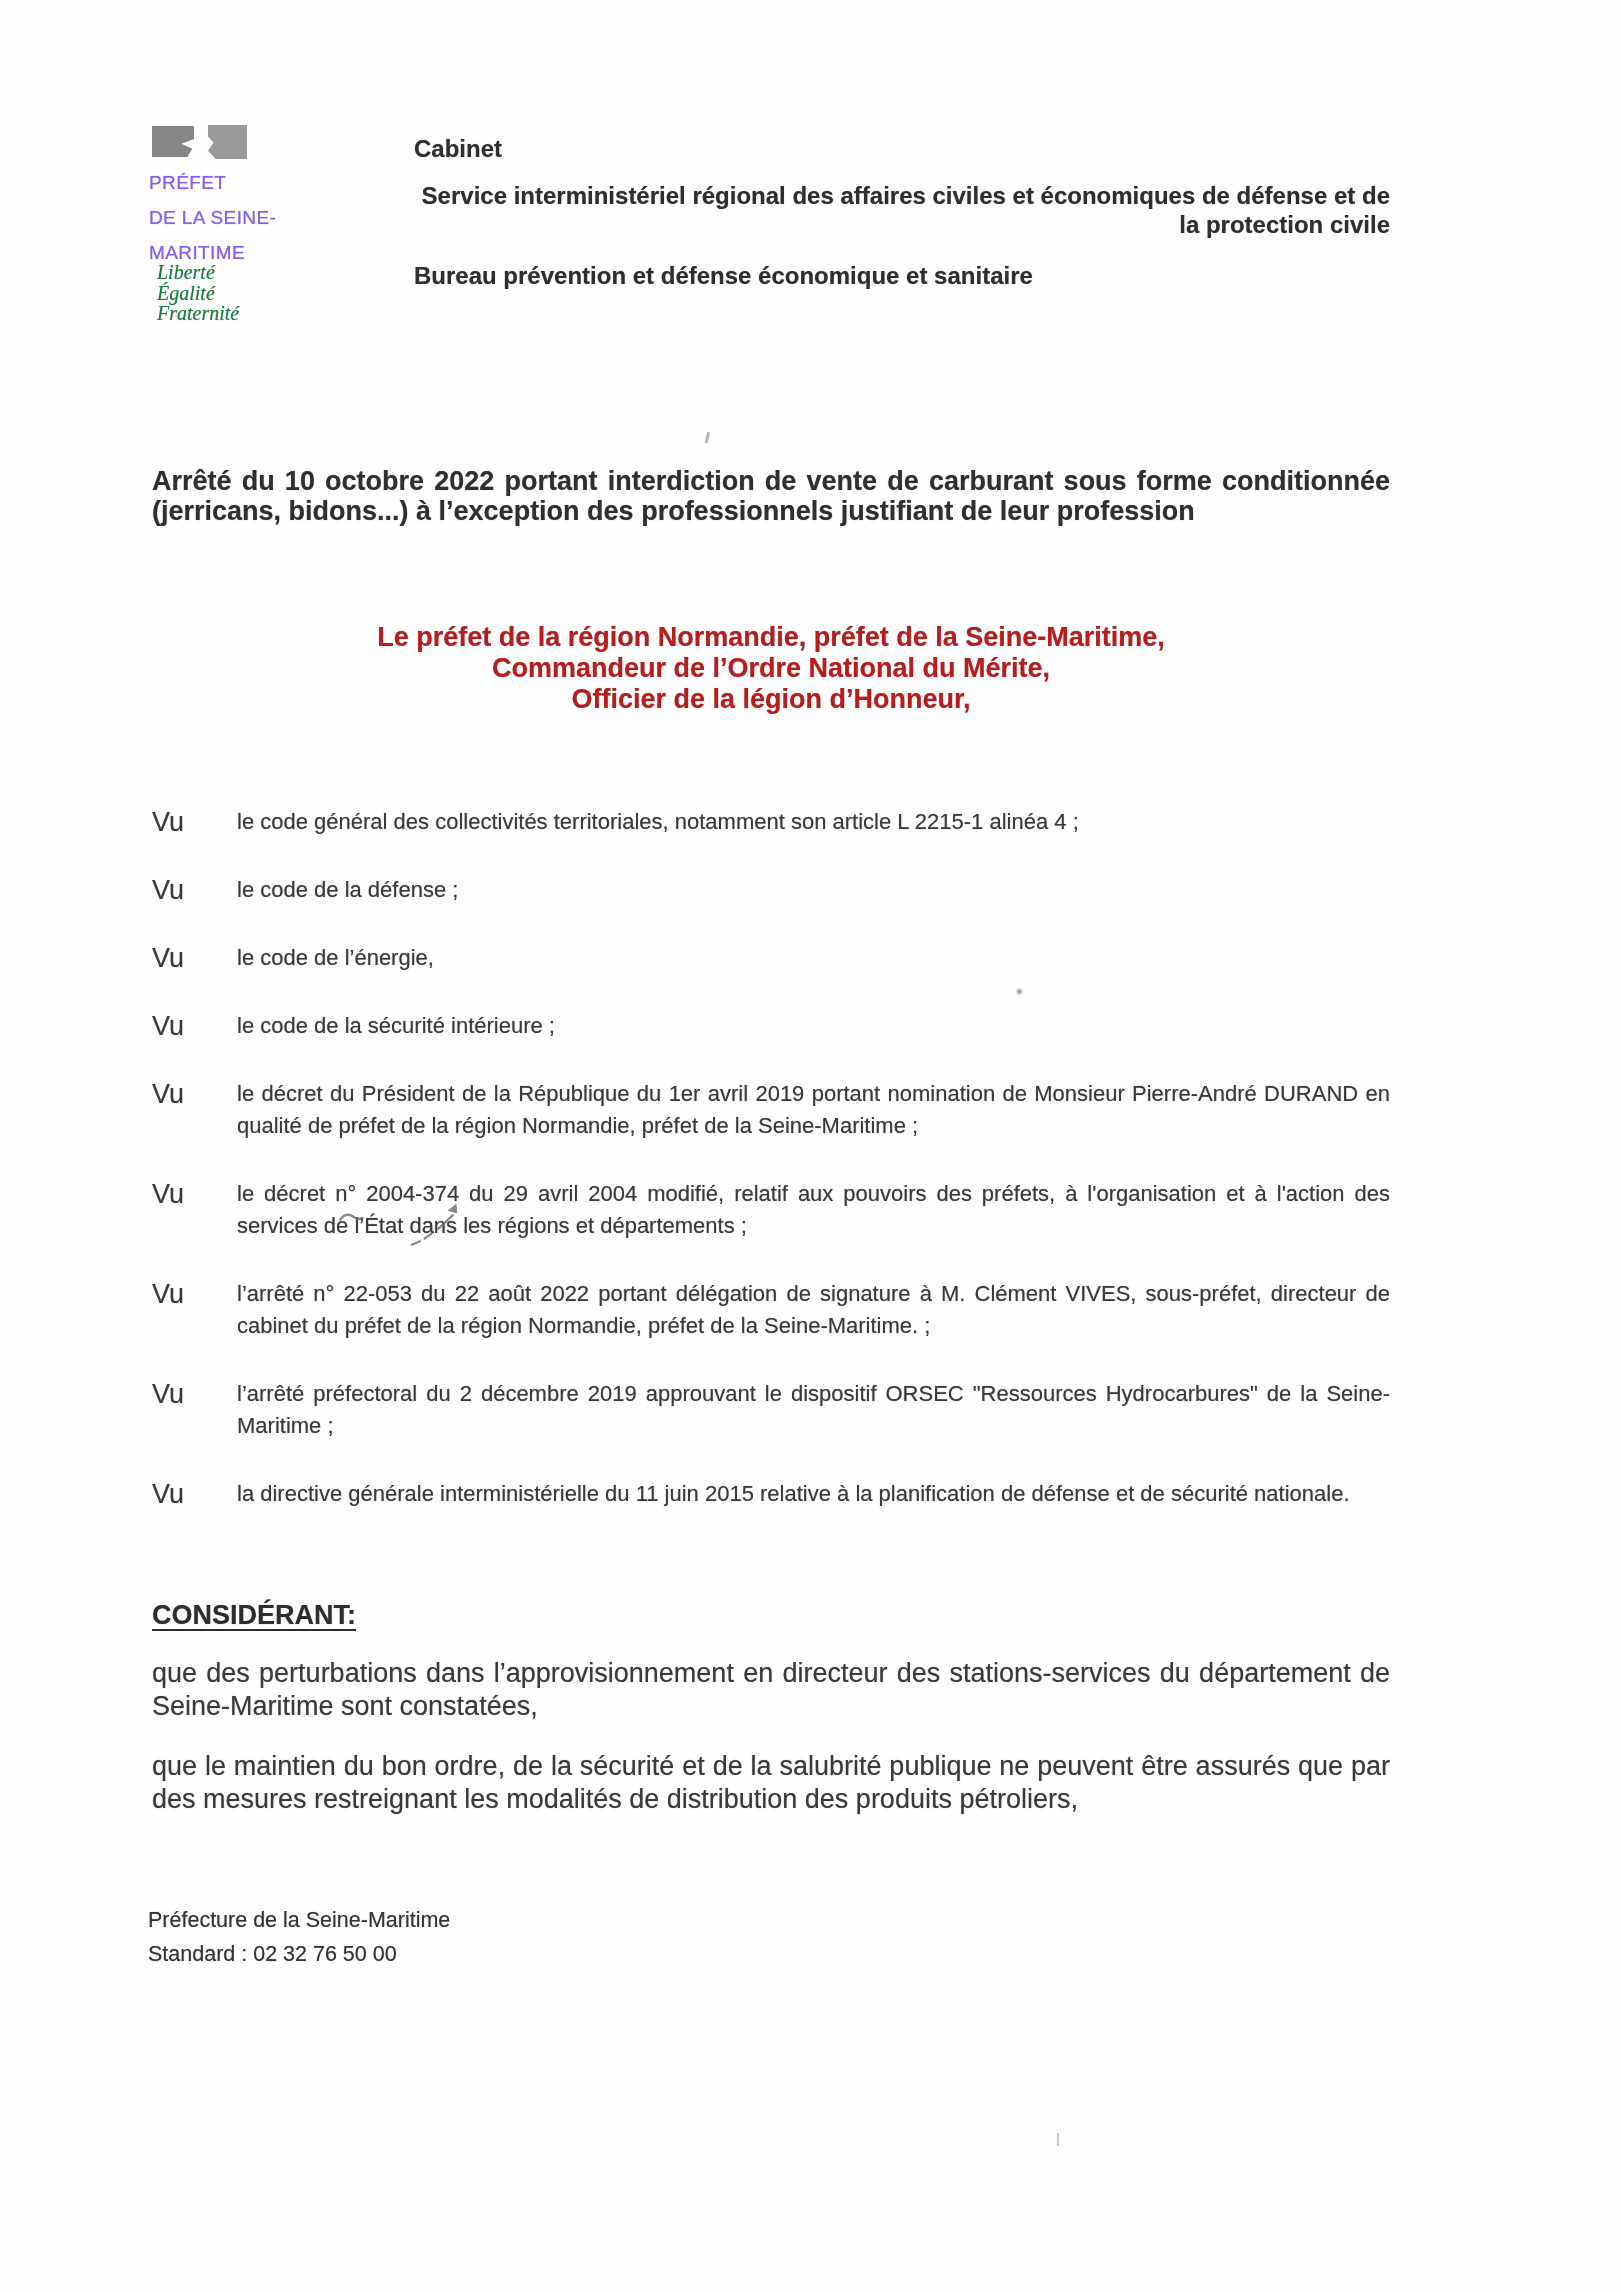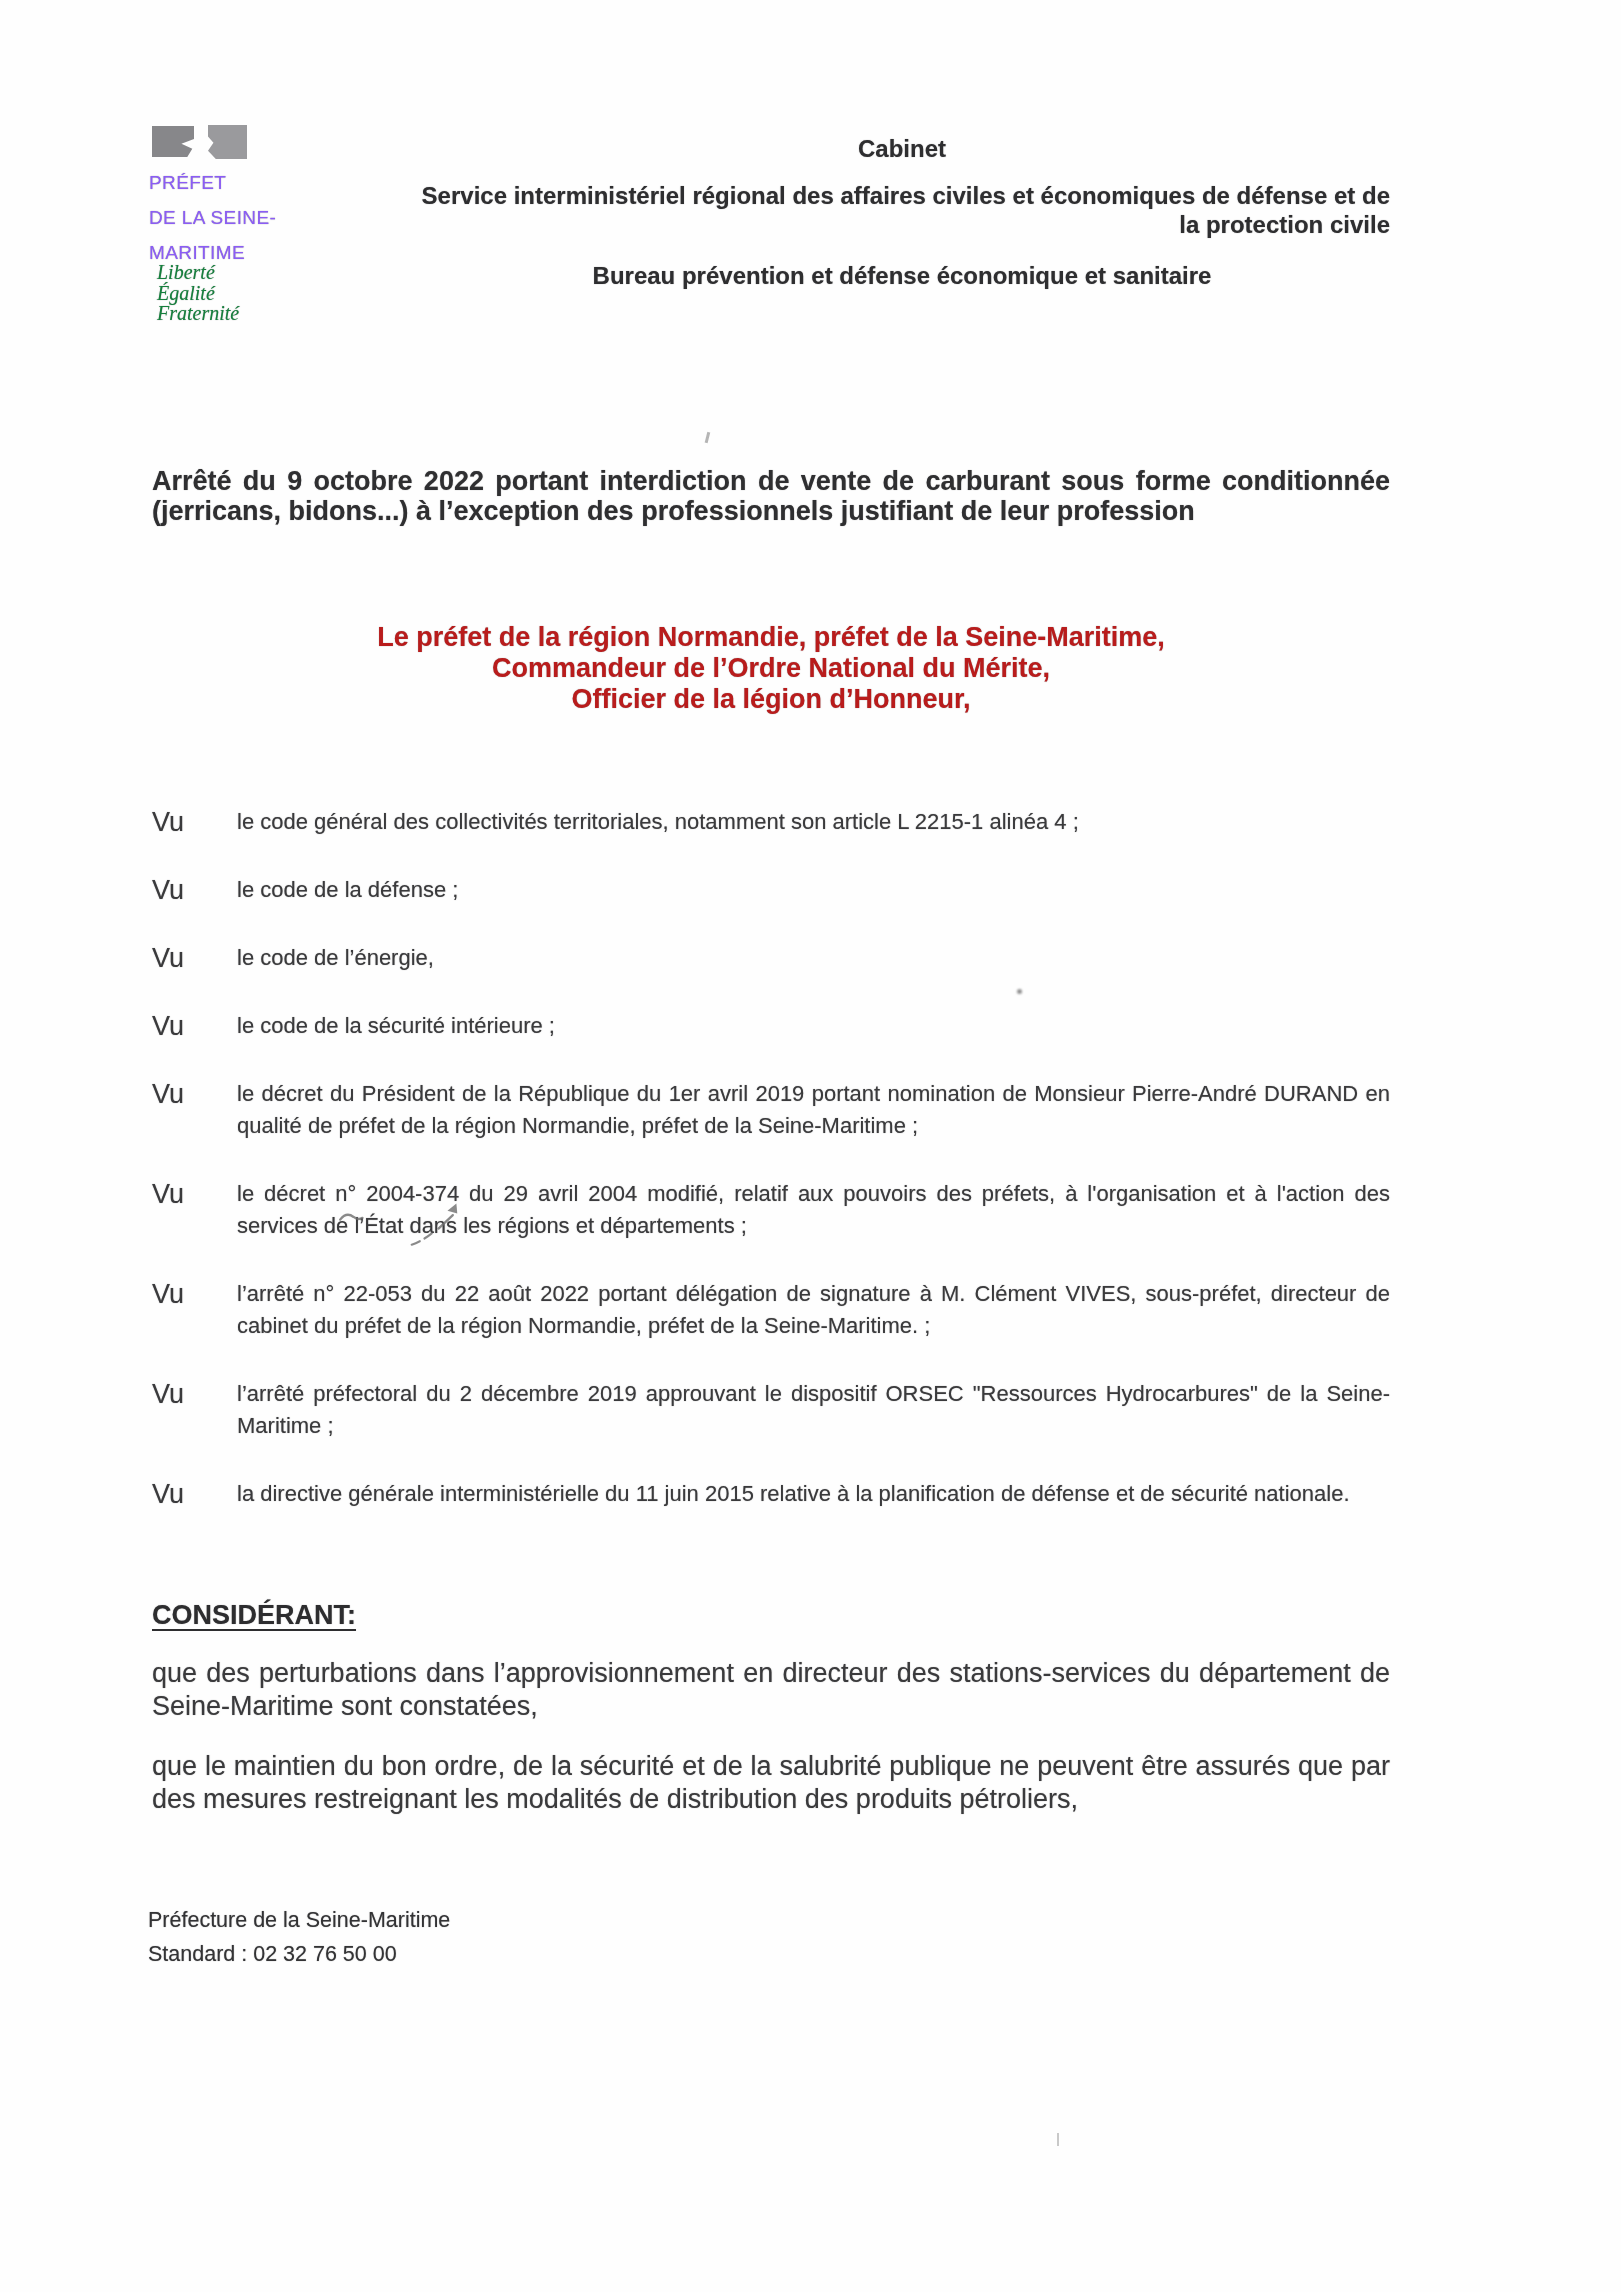--- a/index.html
+++ b/index.html
@@ -33,21 +33,21 @@
   }
   .logo-motto{
     position:absolute;left:157px;top:262px;
     font-family:"Liberation Serif",serif;font-style:italic;
     font-size:20px;line-height:20.6px;color:#15803d;
   }
 
   
   .hdr-right{
     position:absolute;top:134px;right:231px;
-    display:flex;flex-direction:column;align-items:center;
+    display:flex;flex-direction:column;align-items:flex-start;
     font-weight:bold;font-size:24px;line-height:29px;color:#2e2e30;
     text-align:right;
   }
   .hdr-cabinet{margin-bottom:18px;white-space:nowrap;}
   .hdr-service{max-width:976px;}
   .hdr-bureau{margin-top:21.5px;white-space:nowrap;}
 
   
   .decree-title{
     position:absolute;left:152px;top:467px;width:1238px;
@@ -127,21 +127,21 @@
       <div>Égalité</div>
       <div>Fraternité</div>
     </div>
 
   <div class="hdr-right txt">
     <div class="hdr-cabinet">Cabinet</div>
     <div class="hdr-service">Service interministériel régional des affaires civiles et économiques de défense et de la protection civile</div>
     <div class="hdr-bureau">Bureau prévention et défense économique et sanitaire</div>
   </div>
 
-  <div class="decree-title txt">Arrêté du 9 octobre 2022 portant interdiction de vente de carburant sous forme conditionnée (jerricans, bidons...) à l’exception des professionnels justifiant de leur profession</div>
+  <div class="decree-title txt">Arrêté du 10 octobre 2022 portant interdiction de vente de carburant sous forme conditionnée (jerricans, bidons...) à l’exception des professionnels justifiant de leur profession</div>
 
   <div class="salutation txt">
 
   <div>Le préfet de la région Normandie, préfet de la Seine-Maritime,</div>
       <div>Commandeur de l’Ordre National du Mérite,</div>
       <div>Officier de la légion d’Honneur,</div>
     </div>
 
   <div class="visas">
 

